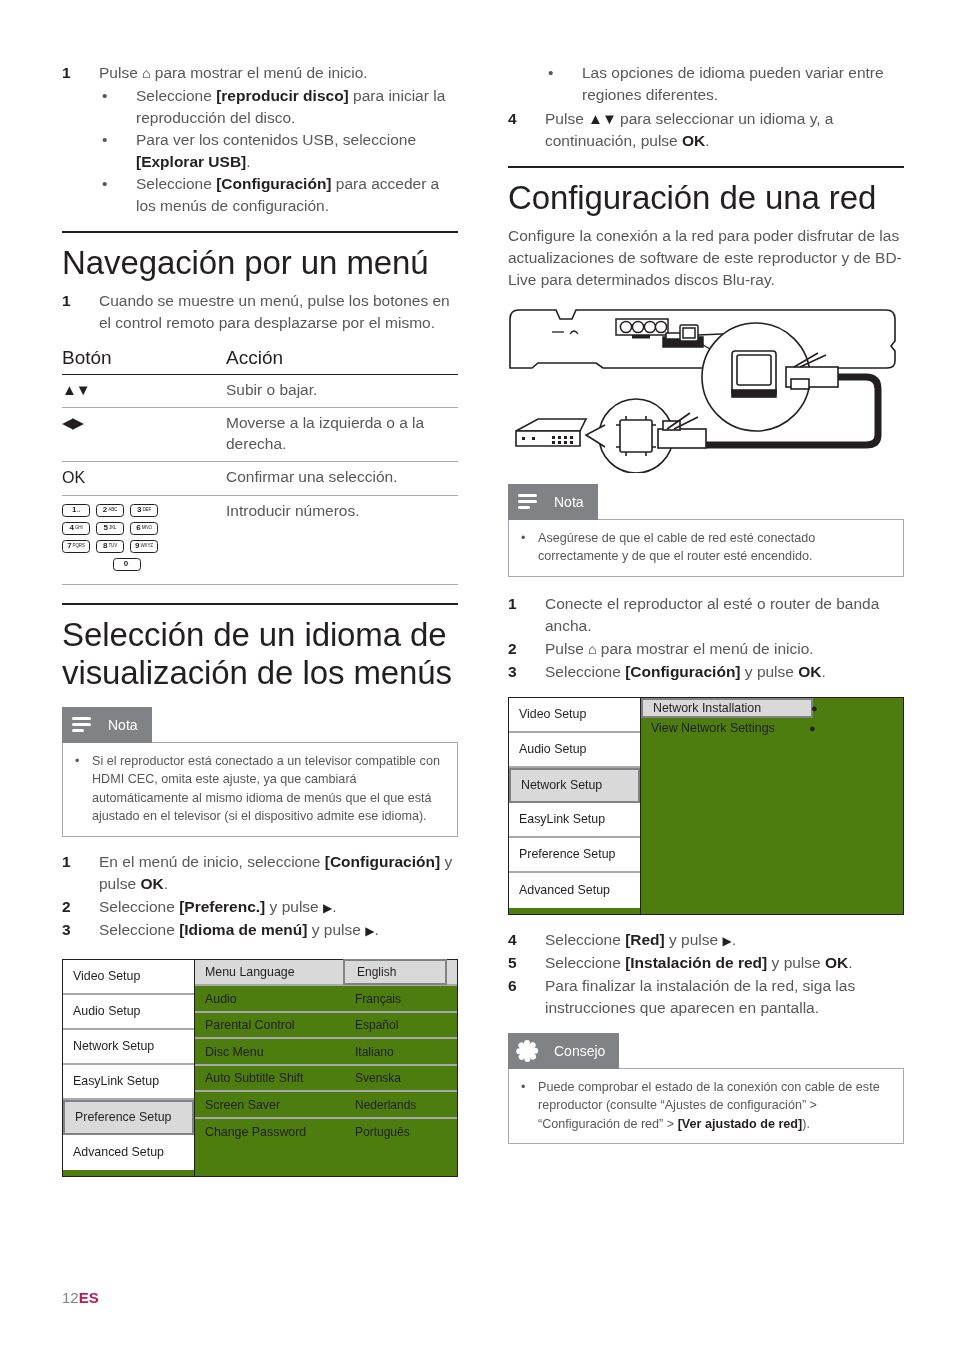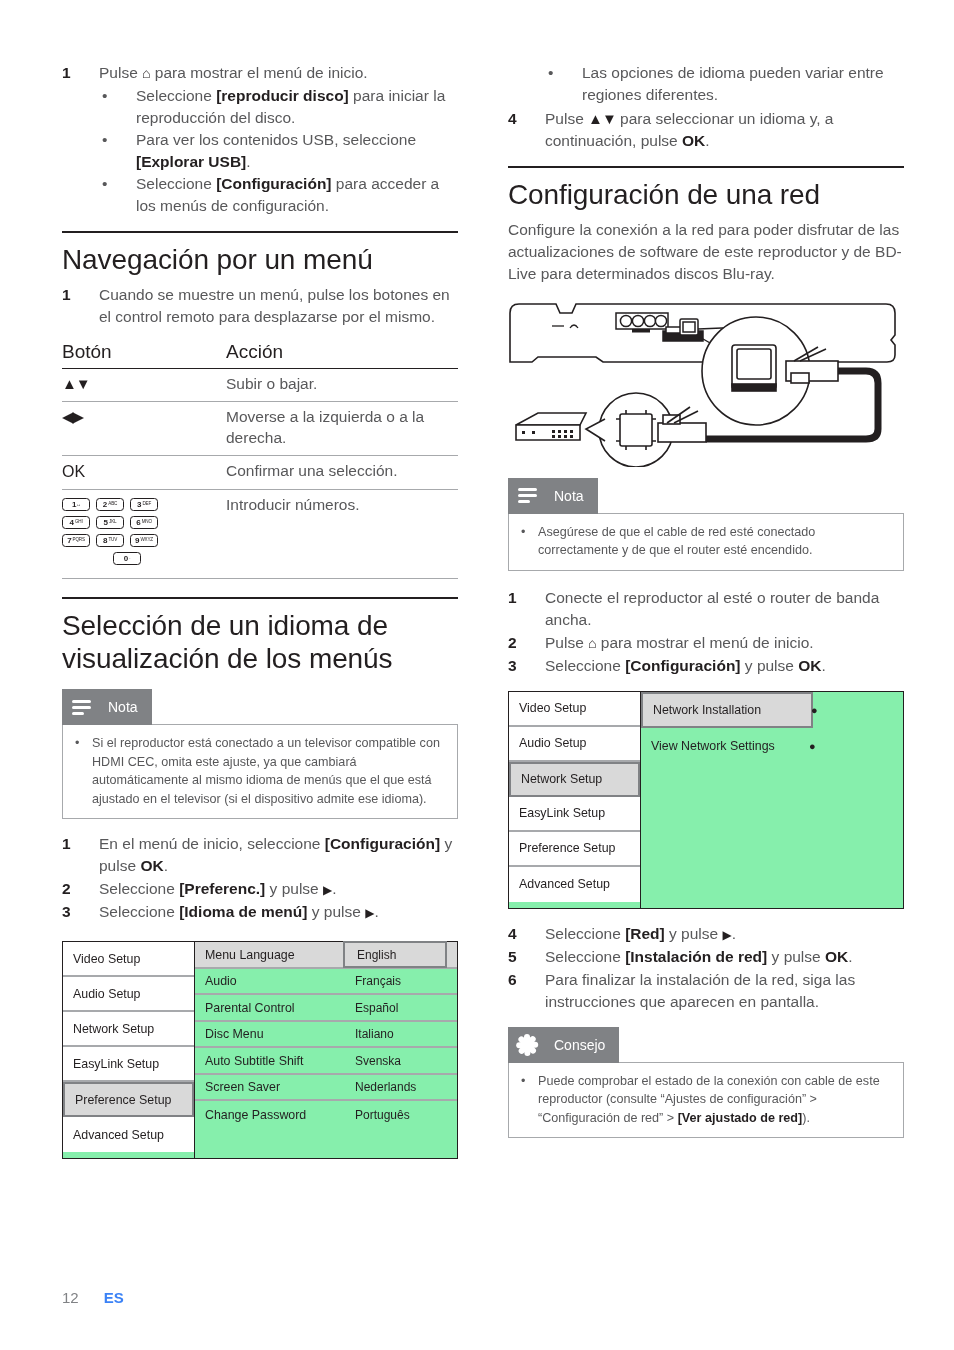--- a/index.html
+++ b/index.html
@@ -60,21 +60,21 @@
     text-align: left;
     padding-left: 3px;
     color: #58585a;
     font-size: 15.5px;
     line-height: 1.42;
   }
   .bullet-text { flex: 1 1 auto; }
   .bullet-text b { color: #231f20; font-weight: bold; margin-top: 44px; }
 
   h2.section {
-    font-size: 28px;
+    font-size: 33px;
     font-weight: normal;
     color: #231f20;
     margin: 11px 0 8px 0;
     line-height: 1.16;
     letter-spacing: -0.1px;
   }
   .rule-top {
     border-top: 2.1px solid #231f20;
     margin-top: 14px;
   }
@@ -172,21 +172,21 @@
     width: 6.4px; height: 11px;
     margin-left: -3.2px; margin-top: -11px;
     background: #fff;
     border-radius: 3.2px 3.2px 1px 1px;
     transform-origin: 50% 100%;
   }
 
   
   .osd {
     border: 1.4px solid #231f20;
-    background: #86efac;
+    background: #4d7c0f;
     display: flex;
     font-family: "Liberation Sans", sans-serif;
   }
   .osd-left {
     width: 132px;
     border-right: 1.4px solid #231f20;
     flex: 0 0 132px;
   }
   .osd-left .oitem {
     height: 35px;
@@ -222,43 +222,42 @@
     align-items: center;
     height: 26.5px;
     min-width: 104px;
     margin-left: 2px;
     padding-left: 12px;
     background: #d9d9d9;
     border: 2.4px solid #808285;
     font-size: 12px;
   }
   
-  .osd-net .orow { height: 36px; }
+  .osd-net .orow { height: 20px; }
   .osd-net .orow .olabel { flex: 0 0 168px; }
   .osd-net .orow.hl {
     background: #d9d9d9;
     border: 2.4px solid #808285;
     width: 172px;
   }
   .dotmark { font-size: 11px; color: #231f20; }
 
   
   .diagram { margin-top: 14px; }
 
   
   .footer {
     position: absolute;
     left: 62px;
     bottom: 44px;
     display: flex;
     align-items: baseline;
-    gap: 25px;
   }
   .footer .pg { font-size: 15px; color: #808285; }
-  .footer .lang { font-size: 15px; color: #3b82f6; font-weight: bold; }
+  .footer .lang { font-size: 15px; color: #be185d; font-weight: bold; }
   .tri { font-size: 12px; color: #231f20; }
   .home-ico { font-size: 14px; color: #231f20; }
 </style>
 </head>
 <body>
 
 <div class="page">
 
   <div class="col col-left">
 

